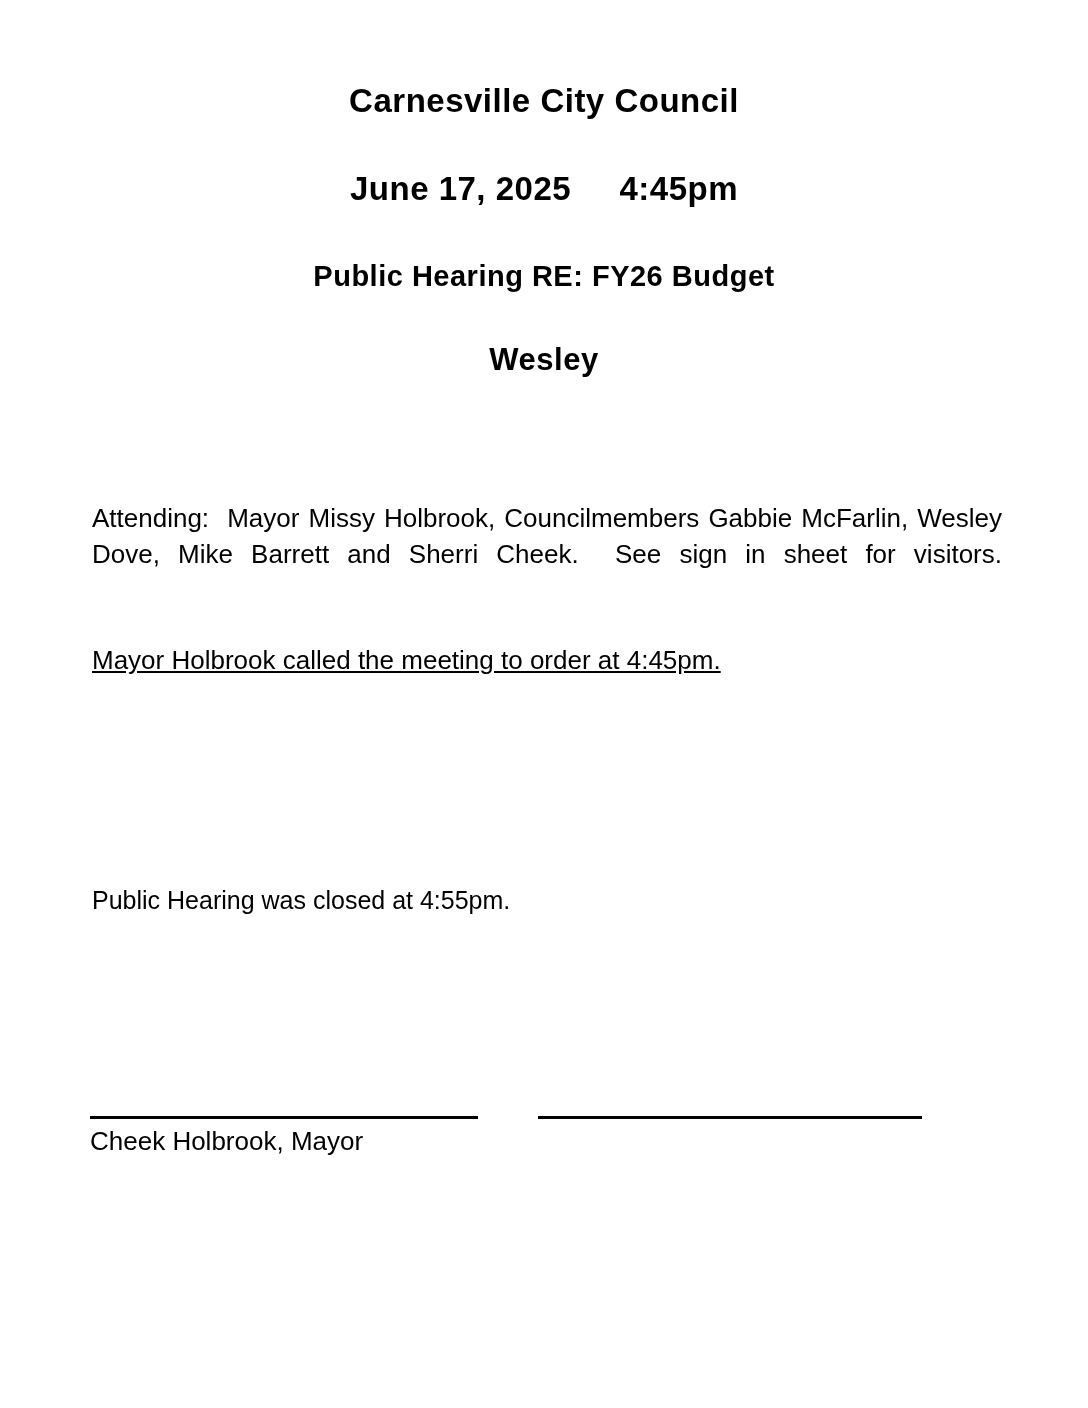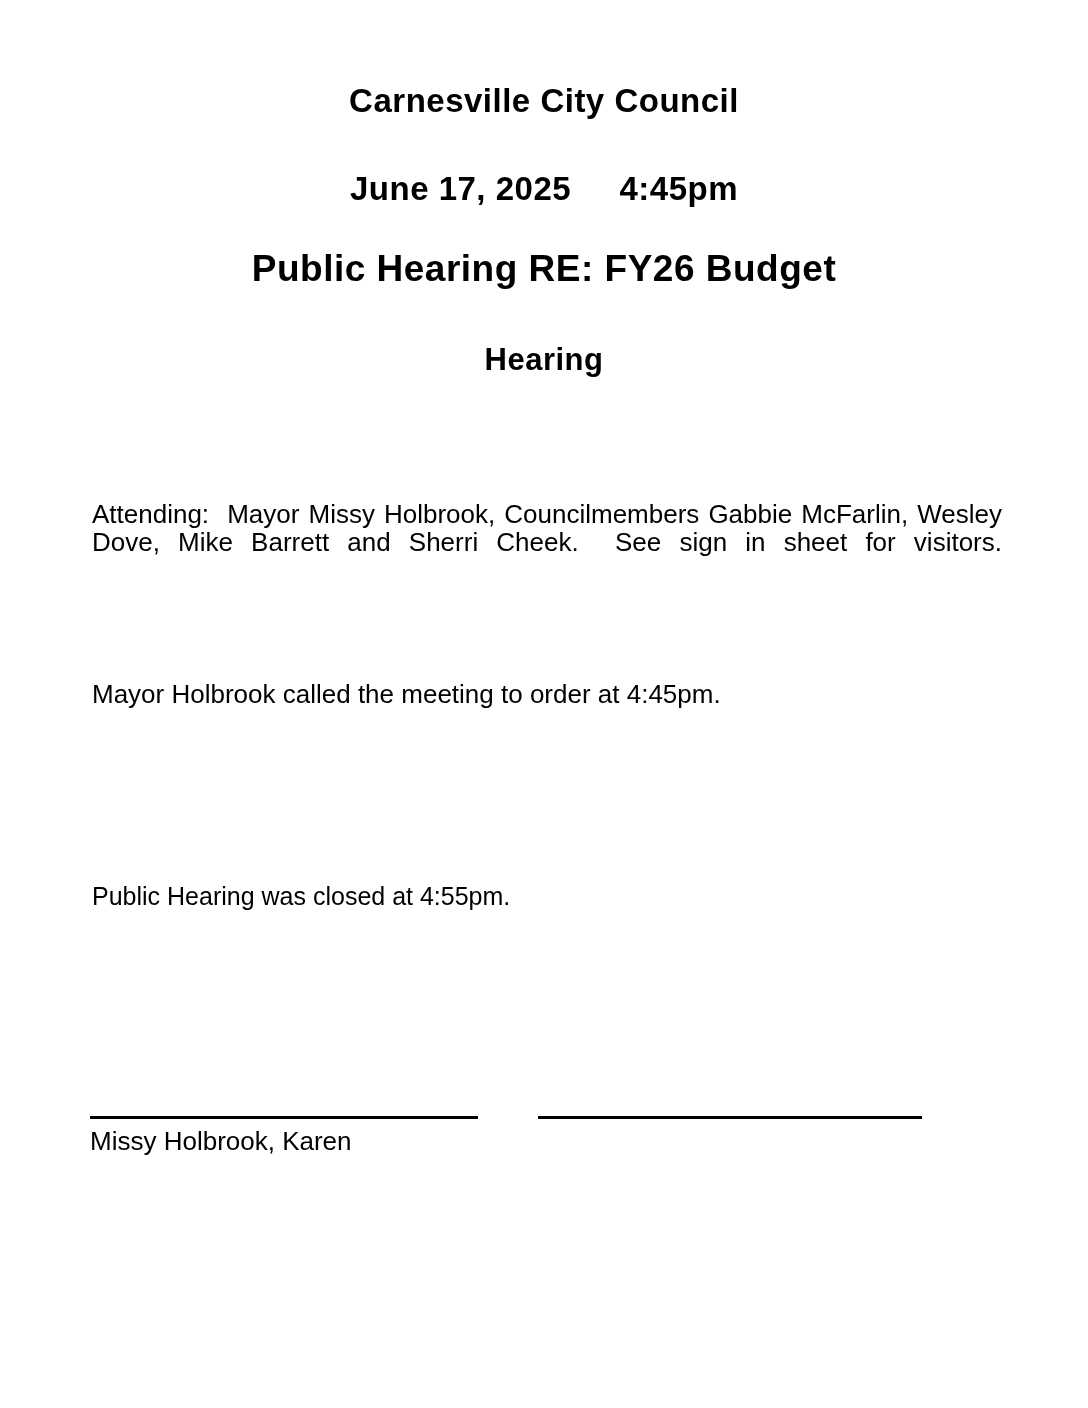--- a/index.html
+++ b/index.html
@@ -17,33 +17,33 @@
     position: absolute;
     left: 0;
     width: 100%;
     text-align: center;
     font-weight: bold;
     white-space: pre-wrap;
     letter-spacing: 0.5px;
   }
   .h-title   { top: 82px;  font-size: 33px; }
   .h-date    { top: 170px; font-size: 33px; }
-  .h-subject { top: 248px; font-size: 37px; }
+  .h-subject { top: 260px; font-size: 29px; }
   .h-minutes { top: 342px; font-size: 31px; }
   .body-par {
     position: absolute;
     left: 92px;
     width: 910px;
     font-size: 26px;
-    line-height: 28px;
+    line-height: 36px;
     white-space: pre-wrap;
   }
   .p-attending { top: 500px; text-align: justify; }
   .p-attending::after { content: ""; display: inline-block; width: 100%; }
-  .p-order     { top: 680px; }
+  .p-order     { top: 642px; text-decoration: underline; }
   .p-comments  { top: 744px; }
   .p-closing   { top: 882px; font-size: 25px; }
   .sig-block {
     position: absolute;
     top: 1100px;
   }
   .sig-left  { left: 90px;  width: 388px; }
   .sig-right { left: 538px; width: 384px; }
   .sig-rule {
     height: 0;
@@ -60,31 +60,31 @@
 <body>
 
 <div class="page">
 
   <div class="center-heading h-title">Carnesville City Council</div>
 
   <div class="center-heading h-date">June 17, 2025     4:45pm</div>
 
   <div class="center-heading h-subject">Public Hearing RE: FY26 Budget</div>
 
-  <div class="center-heading h-minutes">Hearing</div>
+  <div class="center-heading h-minutes">Wesley</div>
 
   <div class="body-par p-attending">Attending:  Mayor Missy Holbrook, Councilmembers Gabbie McFarlin, Wesley Dove, Mike Barrett and Sherri Cheek.  See sign in sheet for visitors.</div>
 
   <div class="body-par p-order">Mayor Holbrook called the meeting to order at 4:45pm.</div>
 
 
   <div class="body-par p-closing">Public Hearing was closed at 4:55pm.</div>
 
   <div class="sig-block sig-left">
     <div class="sig-rule"></div>
-    <div class="sig-name">Missy Holbrook, Karen</div>
+    <div class="sig-name">Cheek Holbrook, Mayor</div>
   </div>
 
   <div class="sig-block sig-right">
     <div class="sig-rule"></div>
   </div>
 
 </div>
 
 </body></html>

